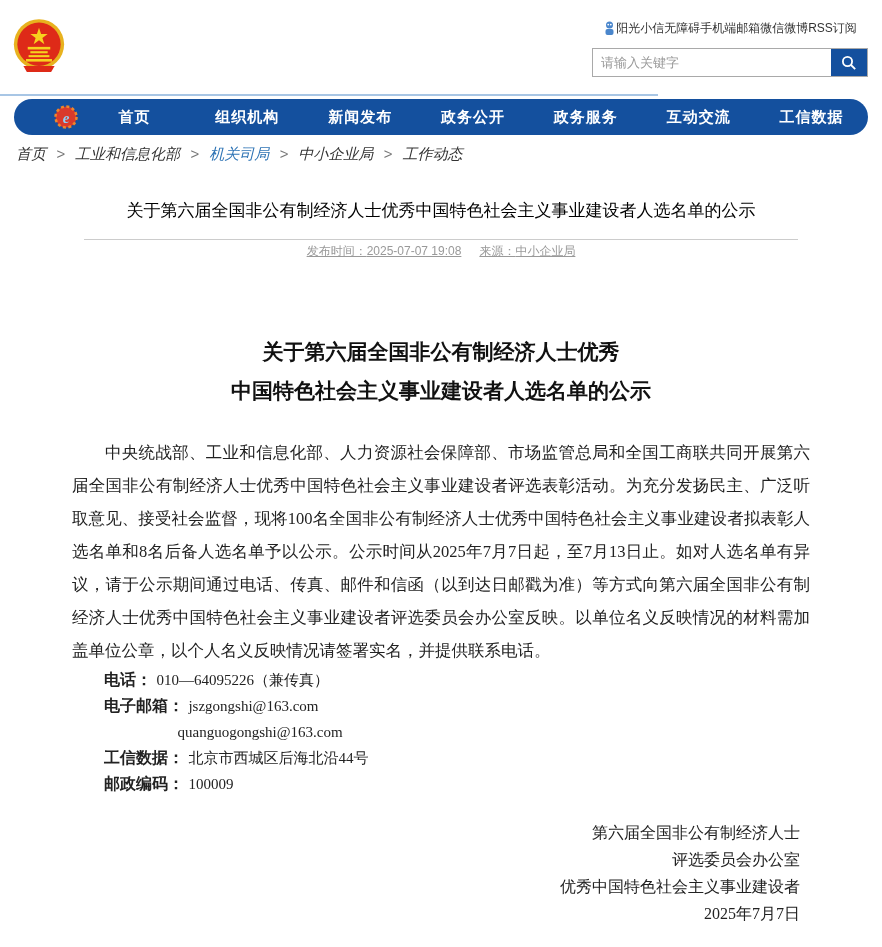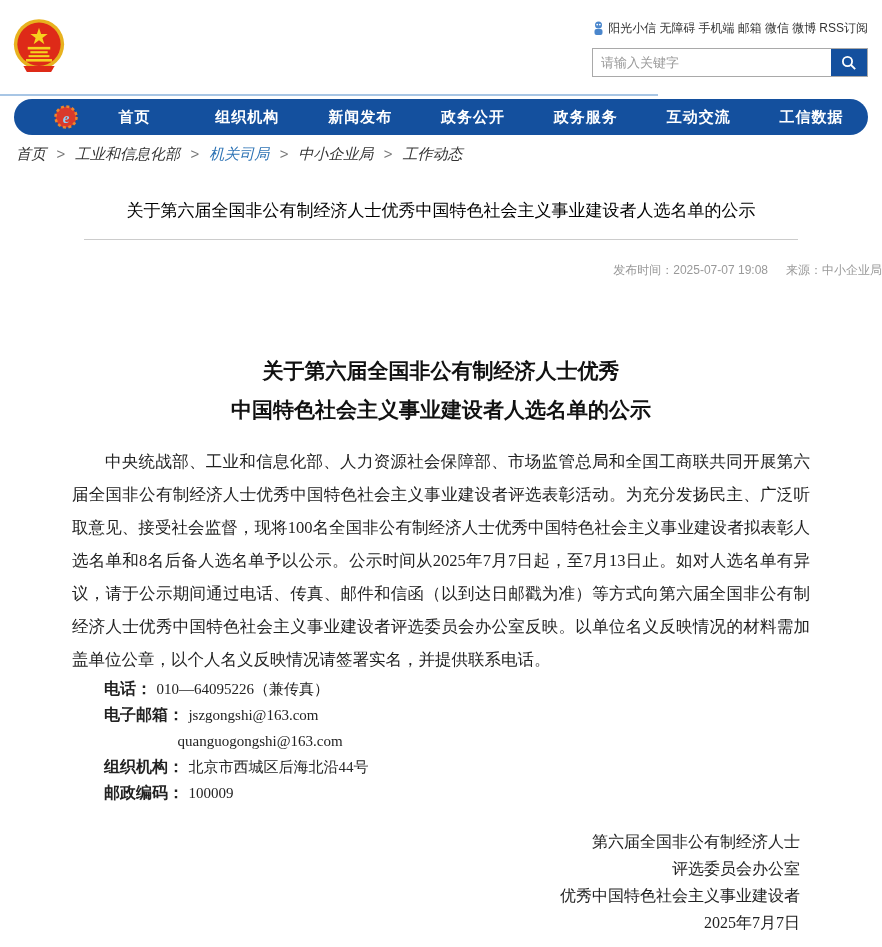--- a/index.html
+++ b/index.html
@@ -5,21 +5,21 @@
   html,body{margin:0;padding:0;background:#fff;}
   body{width:882px;font-family:"Liberation Sans",sans-serif;color:#333;}
 
   
   .site-header{position:relative;height:96px;background:#fff;}
   .emblem{position:absolute;left:13px;top:17px;width:52px;height:58px;}
   .brand-text{position:absolute;left:68px;top:25px;}
   .brand-cn{font-size:23px;font-weight:bold;color:#1b5caa;letter-spacing:1.5px;line-height:26px;}
   .brand-en{font-size:9px;color:#2a6db4;margin-top:3px;letter-spacing:.2px;}
   .header-right{position:absolute;right:14px;top:20px;width:276px;}
-  .quick-links{display:flex;align-items:center;justify-content:space-between;font-size:12px;color:#333;white-space:nowrap;}
+  .quick-links{display:flex;align-items:center;justify-content:center;font-size:12px;color:#333;white-space:nowrap;}
   .quick-links a{color:#333;text-decoration:none;}
   .mascot{width:13px;height:15px;display:inline-block;}
   .search-box{margin-top:11px;display:flex;border:1px solid #a9a9a9;height:27px;background:#fff;}
   .search-box input{flex:1;border:none;outline:none;padding:0 8px;font-size:13px;color:#333;font-family:"Liberation Sans",sans-serif;}
   .search-box input::placeholder{color:#999;}
   .search-btn{width:36px;border:none;background:#14509e;cursor:pointer;display:flex;align-items:center;justify-content:center;padding:0;}
   .header-line{position:absolute;bottom:0;left:0;width:658px;height:2px;background:#a8c6e5;}
 
   
   .main-nav{margin:3px 14px 0;height:36px;background:#14509e;border-radius:18px;display:flex;align-items:center;}
@@ -28,25 +28,25 @@
 
   
   .breadcrumb{padding:10px 0 6px 16px;font-size:15px;color:#333;font-style:italic;}
   .breadcrumb .sep{margin:0 6px;color:#777;}
   .breadcrumb a{color:#333;text-decoration:none;}
   .breadcrumb a.link-blue{color:#2f74b5;}
 
   
   .page-title{text-align:center;font-size:17px;font-weight:normal;color:#000;margin:29px 40px 0;line-height:24px;}
   .title-divider{border:none;border-top:1px solid #ccc;margin:16px 84px 0;}
-  .meta{text-align:right;font-size:12px;color:#999;margin-top:22px;}
+  .meta{text-align:center;font-size:12px;color:#999;margin-top:3px;text-decoration:underline;}
   .meta .gap{display:inline-block;width:18px;}
 
   .doc-heading{text-align:center;font-weight:bold;font-size:21px;color:#111;line-height:39px;margin:72px 0 0;}
-  .body-para{margin:16px 72px 0;font-size:16.5px;line-height:33px;color:#222;text-align:justify;text-indent:2em;
+  .body-para{margin:26px 72px 0;font-size:16.5px;line-height:33px;color:#222;text-align:justify;text-indent:2em;
              font-family:"Liberation Serif","DejaVu Serif",serif;}
   .contacts{margin:0 72px 0;}
   .contact-line{padding-left:2em;font-size:16px;line-height:26px;color:#222;}
   .contact-line .label{font-weight:bold;font-family:"Liberation Sans",sans-serif;}
   .contact-line .value{font-family:"Liberation Serif","DejaVu Serif",serif;font-size:15px;}
   .contact-line.email2{padding-left:6.6em;}
 
   .signature{margin:22px 82px 0 0;text-align:right;font-size:16px;line-height:27px;color:#222;
              font-family:"Liberation Serif","DejaVu Serif",serif;}
 </style>
@@ -141,21 +141,21 @@
       <span class="value">010—64095226（兼传真）</span>
     </div>
     <div class="contact-line">
       <span class="label">电子邮箱：</span>
       <span class="value">jszgongshi@163.com</span>
     </div>
     <div class="contact-line email2">
       <span class="value">quanguogongshi@163.com</span>
     </div>
     <div class="contact-line">
-      <span class="label">组织机构：</span>
+      <span class="label">工信数据：</span>
       <span class="value">北京市西城区后海北沿44号</span>
     </div>
     <div class="contact-line">
       <span class="label">邮政编码：</span>
       <span class="value">100009</span>
     </div>
   </div>
 
   <div class="signature">
     <div>第六届全国非公有制经济人士</div>

